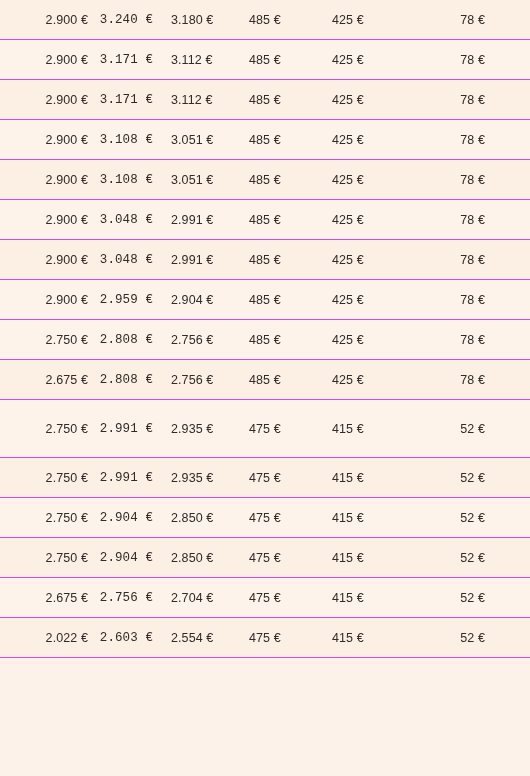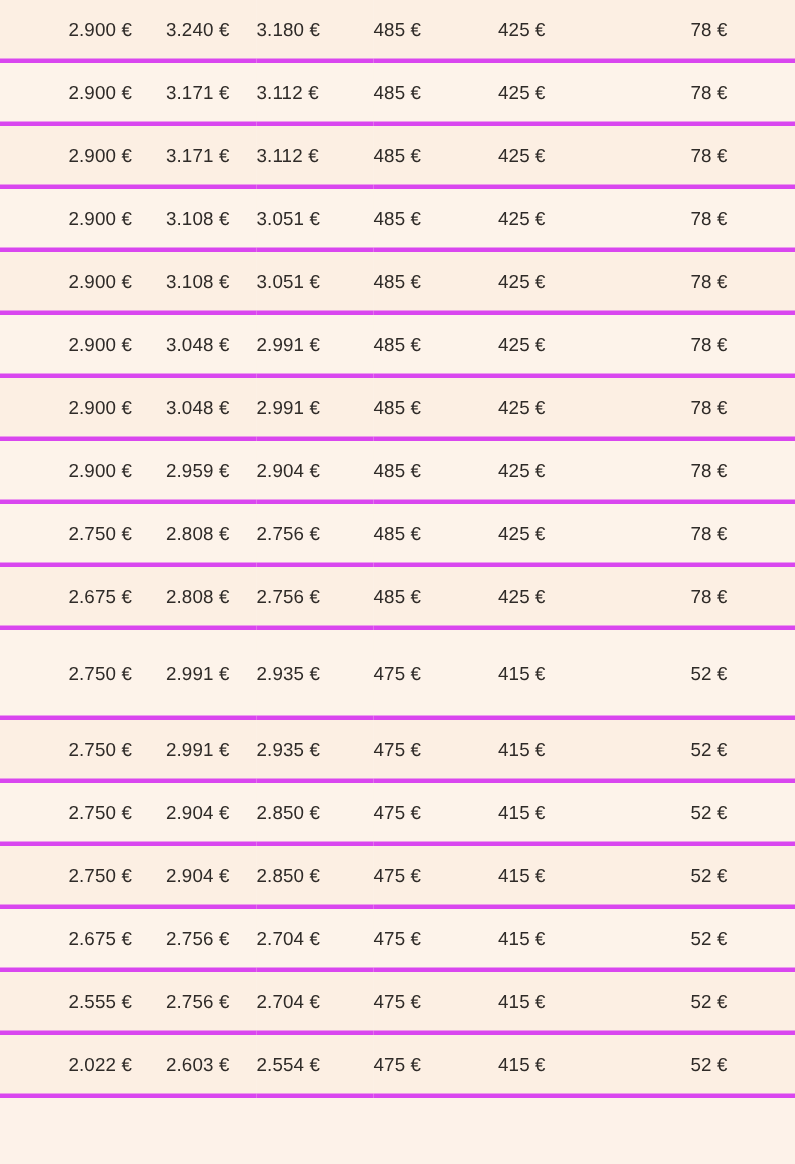--- a/index.html
+++ b/index.html
@@ -21,21 +21,21 @@
   }
 
   #price-table col.c1 { width: 98px; }
   #price-table col.c2 { width: 73px; }
   #price-table col.c3 { width: 78px; }
   #price-table col.c4 { width: 83px; }
   #price-table col.c5 { width: 88px; }
   #price-table col.c6 { width: 110px; }
 
   #price-table tr {
-    border-bottom: 3px solid #d946ef;
+    border-bottom: 1px solid #d946ef;
     padding-left: 30px;
   }
 
   #price-table tr.odd  { background: #fcefe3; }
   #price-table tr.even { background: #fdf3ea; }
 
   #price-table tr.tall td {
     height: 57px;
   }
 
@@ -44,21 +44,21 @@
     padding: 0 0 0 0;
     text-align: right;
     vertical-align: middle;
     font-size: 12.5px;
     color: #2f2b28;
     letter-spacing: 0.1px;
     white-space: nowrap;
   }
 
   #price-table td.c1 { padding-right: 10px; }
-  #price-table td.c2 { padding-right: 18px; }
+  #price-table td.c2 { padding-right: 18px; font-family: Liberation Mono, monospace; }
   #price-table td.c3 { padding-right: 48px; text-align: center; }
   #price-table td.c4 { padding-right: 60px; }
   #price-table td.c5 { padding-right: 72px; }
   #price-table td.c6 { padding-right: 45px; }
 </style>
 </head>
 <body>
 
 <table id="price-table">
   <colgroup>
@@ -184,28 +184,20 @@
       </tr>
       <tr class="even">
         <td class="c1">2.675 €</td>
         <td class="c2">2.756 €</td>
         <td class="c3">2.704 €</td>
         <td class="c4">475 €</td>
         <td class="c5">415 €</td>
         <td class="c6">52 €</td>
       </tr>
       <tr class="odd">
-        <td class="c1">2.555 €</td>
-        <td class="c2">2.756 €</td>
-        <td class="c3">2.704 €</td>
-        <td class="c4">475 €</td>
-        <td class="c5">415 €</td>
-        <td class="c6">52 €</td>
-      </tr>
-      <tr class="odd">
         <td class="c1">2.022 €</td>
         <td class="c2">2.603 €</td>
         <td class="c3">2.554 €</td>
         <td class="c4">475 €</td>
         <td class="c5">415 €</td>
         <td class="c6">52 €</td>
       </tr>
     </tbody>
 </table>
 

